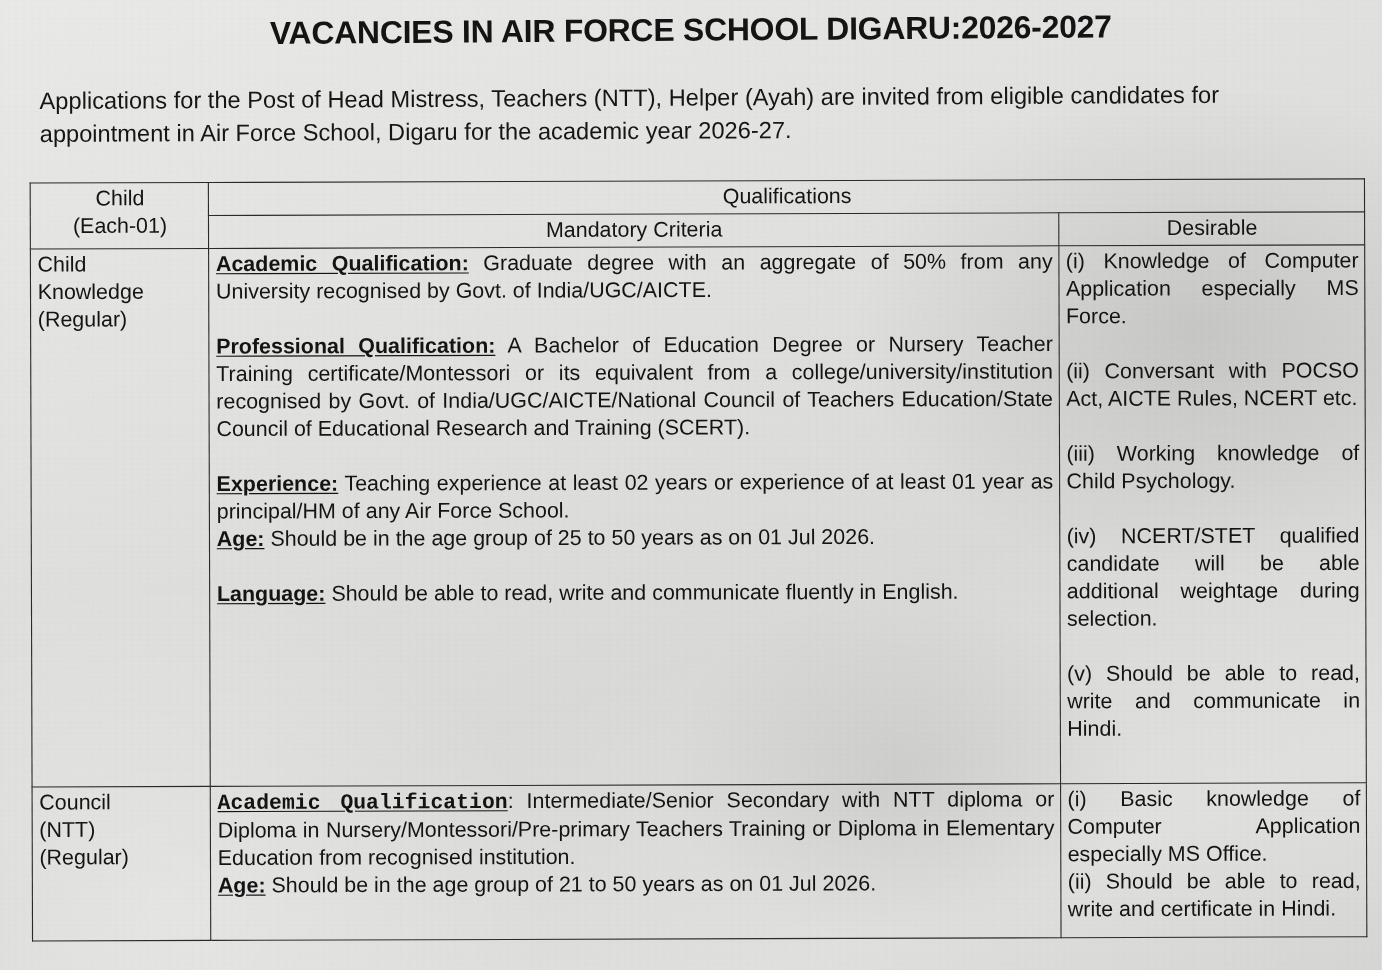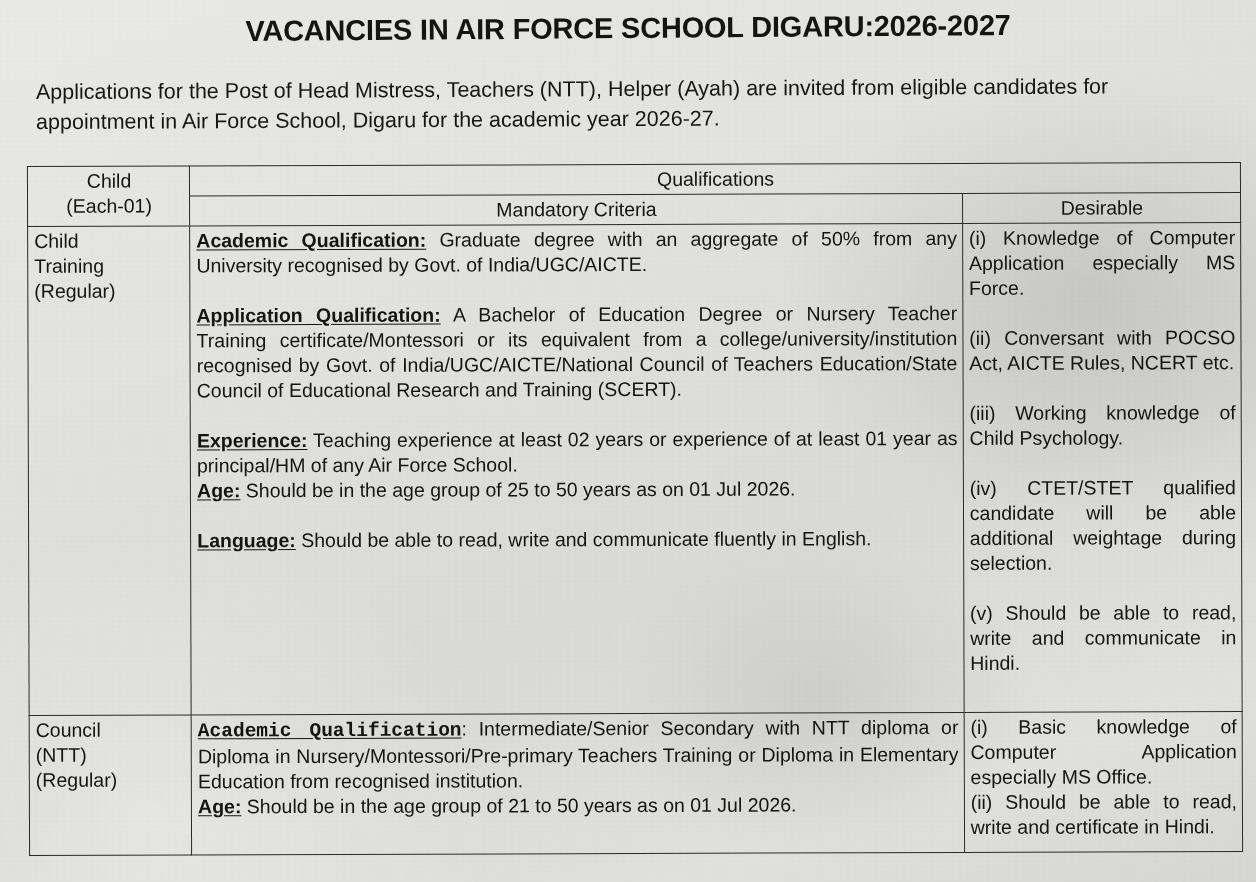--- a/index.html
+++ b/index.html
@@ -163,43 +163,43 @@
       <tr>
         <th class="hdr" style="height:24px;">Mandatory Criteria</th>
         <th class="hdr" style="height:24px;">Desirable</th>
       </tr>
     </thead>
     <tbody>
 
       <tr>
         <td class="post-cell">
           <div>Child</div>
-          <div>Training</div>
+          <div>Knowledge</div>
           <div>(Regular)</div>
         </td>
 
         <td class="body-cell">
           <p class="jf"><span class="lbl">Academic Qualification:</span><span> Graduate degree with an aggregate of 50% from any University recognised by Govt. of India/UGC/AICTE.</span></p>
           <span class="gap"></span>
-          <p class="jf"><span class="lbl">Application Qualification:</span><span> A Bachelor of Education Degree or Nursery Teacher Training certificate/Montessori or its equivalent from a college/university/institution recognised by Govt. of India/UGC/AICTE/National Council of Teachers Education/State Council of Educational Research and Training (SCERT).</span></p>
+          <p class="jf"><span class="lbl">Professional Qualification:</span><span> A Bachelor of Education Degree or Nursery Teacher Training certificate/Montessori or its equivalent from a college/university/institution recognised by Govt. of India/UGC/AICTE/National Council of Teachers Education/State Council of Educational Research and Training (SCERT).</span></p>
           <span class="gap"></span>
           <p class="jf"><span class="lbl">Experience:</span><span> Teaching experience at least 02 years or experience of at least 01 year as principal/HM of any Air Force School.</span></p>
           <p class="jf"><span class="lbl">Age:</span><span> Should be in the age group of 25 to 50 years as on 01 Jul 2026.</span></p>
           <span class="gap"></span>
           <p class="jf"><span class="lbl">Language:</span><span> Should be able to read, write and communicate fluently in English.</span></p>
         </td>
 
         <td class="desir-cell">
           <p class="jf">(i) Knowledge of Computer Application especially MS Force.</p>
           <span class="gap"></span>
           <p class="jf">(ii) Conversant with POCSO Act, AICTE Rules, NCERT etc.</p>
           <span class="gap"></span>
           <p class="jf">(iii) Working knowledge of Child Psychology.</p>
           <span class="gap"></span>
-          <p class="jf">(iv) CTET/STET qualified candidate will be able additional weightage during selection.</p>
+          <p class="jf">(iv) NCERT/STET qualified candidate will be able additional weightage during selection.</p>
           <span class="gap"></span>
           <p class="jf">(v) Should be able to read, write and communicate in Hindi.</p>
         </td>
       </tr>
 
       <tr>
         <td class="post-cell">
           <div>Council</div>
           <div>(NTT)</div>
           <div>(Regular)</div>

